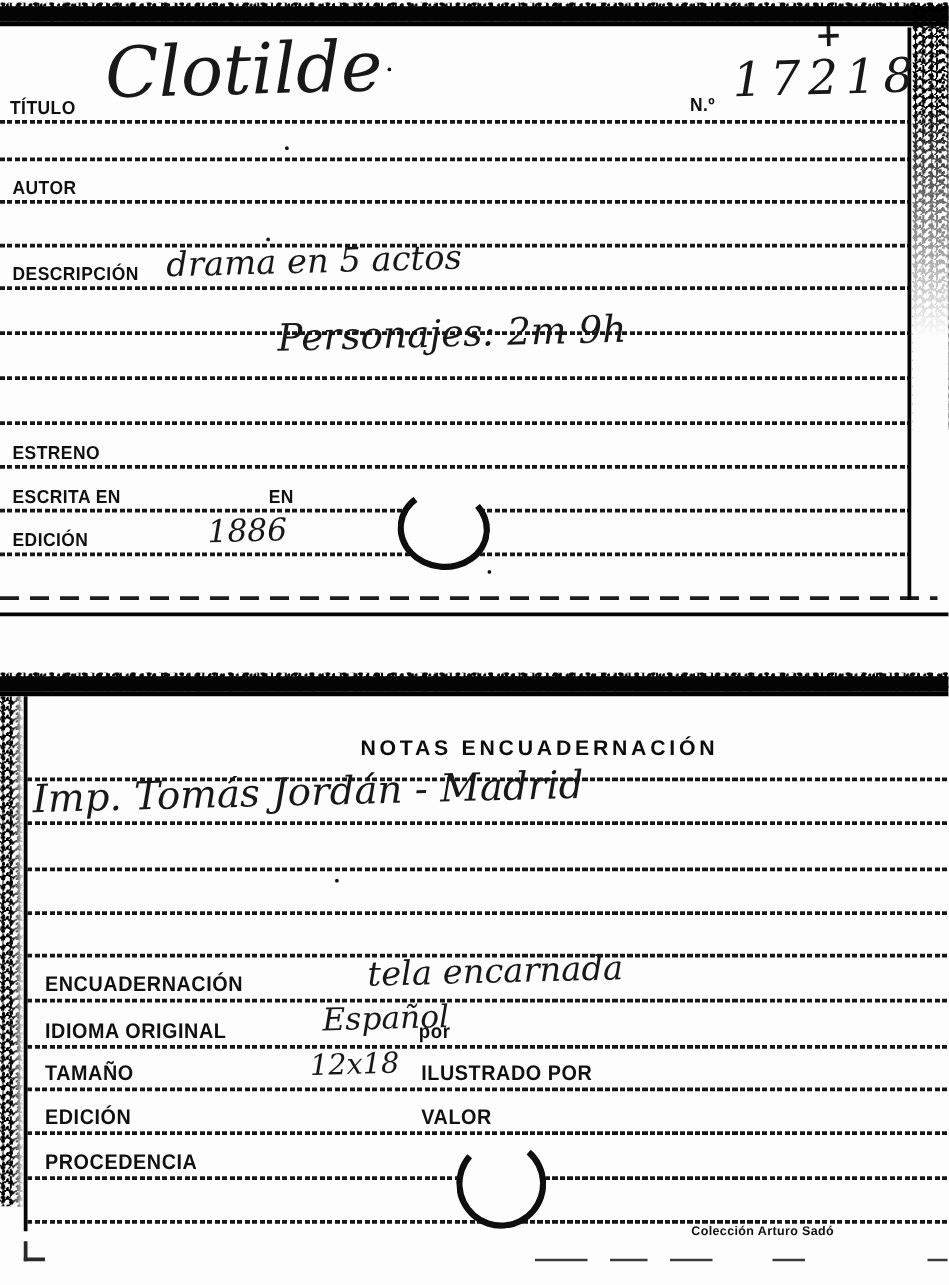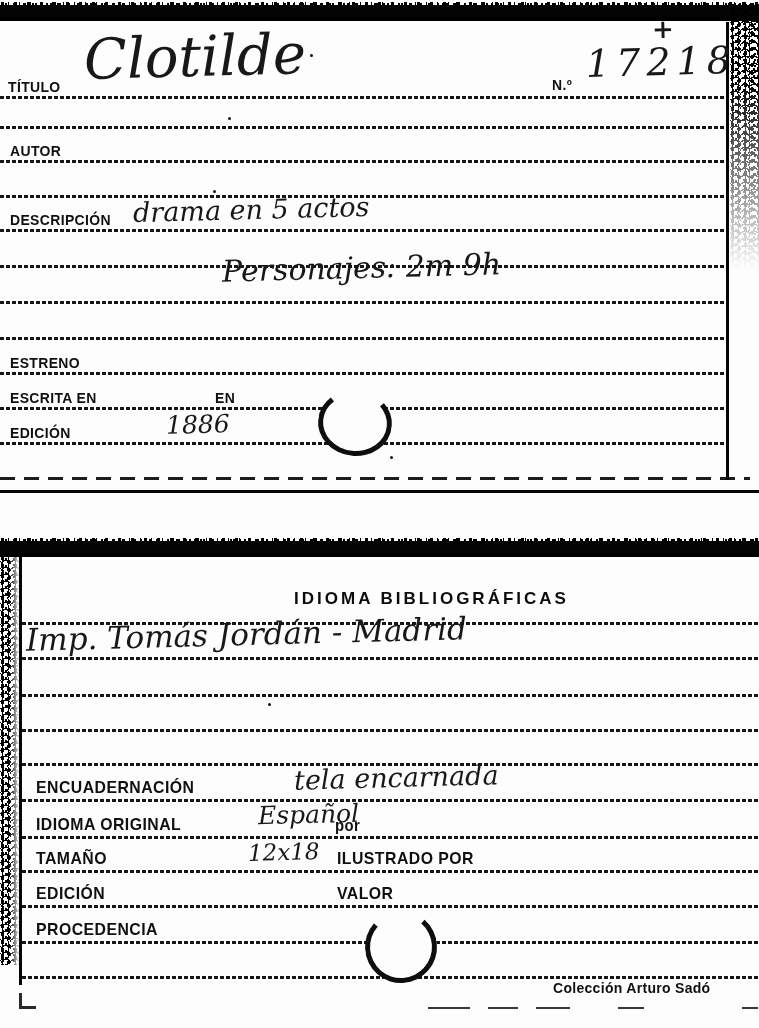--- a/index.html
+++ b/index.html
@@ -99,21 +99,21 @@
 
   <div>
 
     <div class="noise" style="left:0;top:557px;width:21px;height:408px;">
       <div class="fade-h"></div>
     </div>
     <div class="solidline" style="left:19px;top:557px;width:3px;height:428px;"></div>
     <div class="solidline" style="left:19px;top:993px;width:3px;height:16px;background:#2a2a2a;"></div>
     <div class="solidline" style="left:19px;top:1006px;width:17px;height:3px;background:#2a2a2a;"></div>
 
-    <div class="hdr" style="top:589px;">IDIOMA BIBLIOGRÁFICAS</div>
+    <div class="hdr" style="top:589px;">NOTAS ENCUADERNACIÓN</div>
 
     <div class="dotline" style="left:22px;top:622px;width:737px;"></div>
     <div class="dotline" style="left:22px;top:657px;width:737px;"></div>
     <div class="dotline" style="left:22px;top:694px;width:737px;"></div>
     <div class="dotline" style="left:22px;top:729px;width:737px;"></div>
     <div class="dotline" style="left:22px;top:763px;width:737px;"></div>
     <div class="dotline" style="left:22px;top:799px;width:737px;"></div>
     <div class="dotline" style="left:22px;top:836px;width:737px;"></div>
     <div class="dotline" style="left:22px;top:870px;width:737px;"></div>
     <div class="dotline" style="left:22px;top:905px;width:737px;"></div>
@@ -129,21 +129,21 @@
     <span class="lbl lbl2" style="left:337px;top:884px;">VALOR</span>
     <span class="lbl lbl2" style="left:36px;top:920px;">PROCEDENCIA</span>
 
     <span class="hw" style="left:26px;top:616px;font-size:31px;">Imp. Tomás Jordán - Madrid</span>
     <span class="hw" style="left:294px;top:762px;font-size:27px;">tela encarnada</span>
     <span class="hw" style="left:258px;top:800px;font-size:25px;">Español</span>
     <span class="hw" style="left:248px;top:839px;font-size:23px;">12x18</span>
 
     <div class="punch" style="left:365px;top:911px;width:62px;height:62px;transform:rotate(-4deg);"></div>
 
-    <span style="position:absolute;left:553px;top:980px;font-size:14px;font-weight:700;color:#101010;letter-spacing:.3px;">Colección Arturo Sadó</span>
+    <span style="position:absolute;left:553px;top:980px;font-size:10px;font-weight:700;color:#101010;letter-spacing:.3px;">Colección Arturo Sadó</span>
 
     <div class="dashline" style="left:428px;top:1007px;width:42px;background:#3a3a3a;height:2px;"></div>
     <div class="dashline" style="left:488px;top:1007px;width:30px;background:#3a3a3a;height:2px;"></div>
     <div class="dashline" style="left:536px;top:1007px;width:34px;background:#3a3a3a;height:2px;"></div>
     <div class="dashline" style="left:618px;top:1007px;width:26px;background:#3a3a3a;height:2px;"></div>
     <div class="dashline" style="left:742px;top:1007px;width:16px;background:#3a3a3a;height:2px;"></div>
     <div class="speck" style="left:268px;top:703px;"></div>
   </div>
 
 </div>

